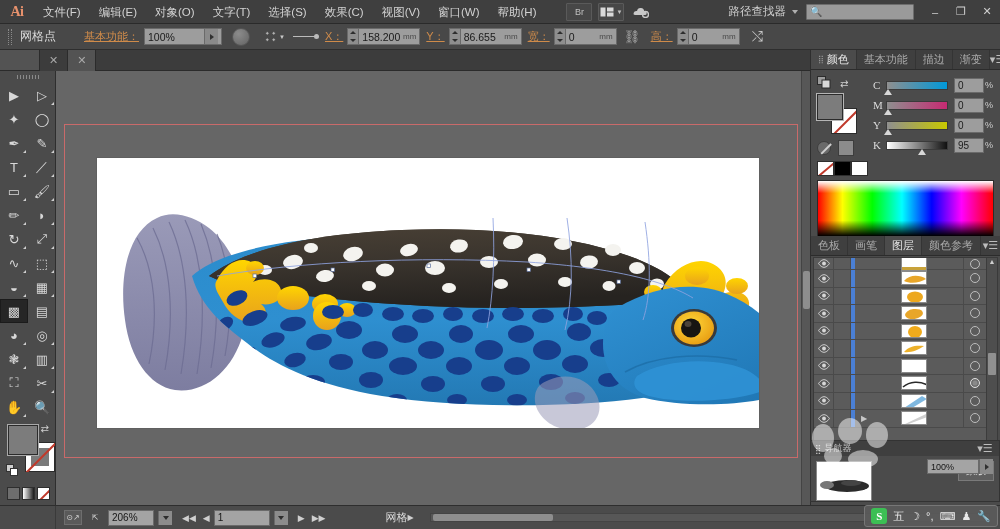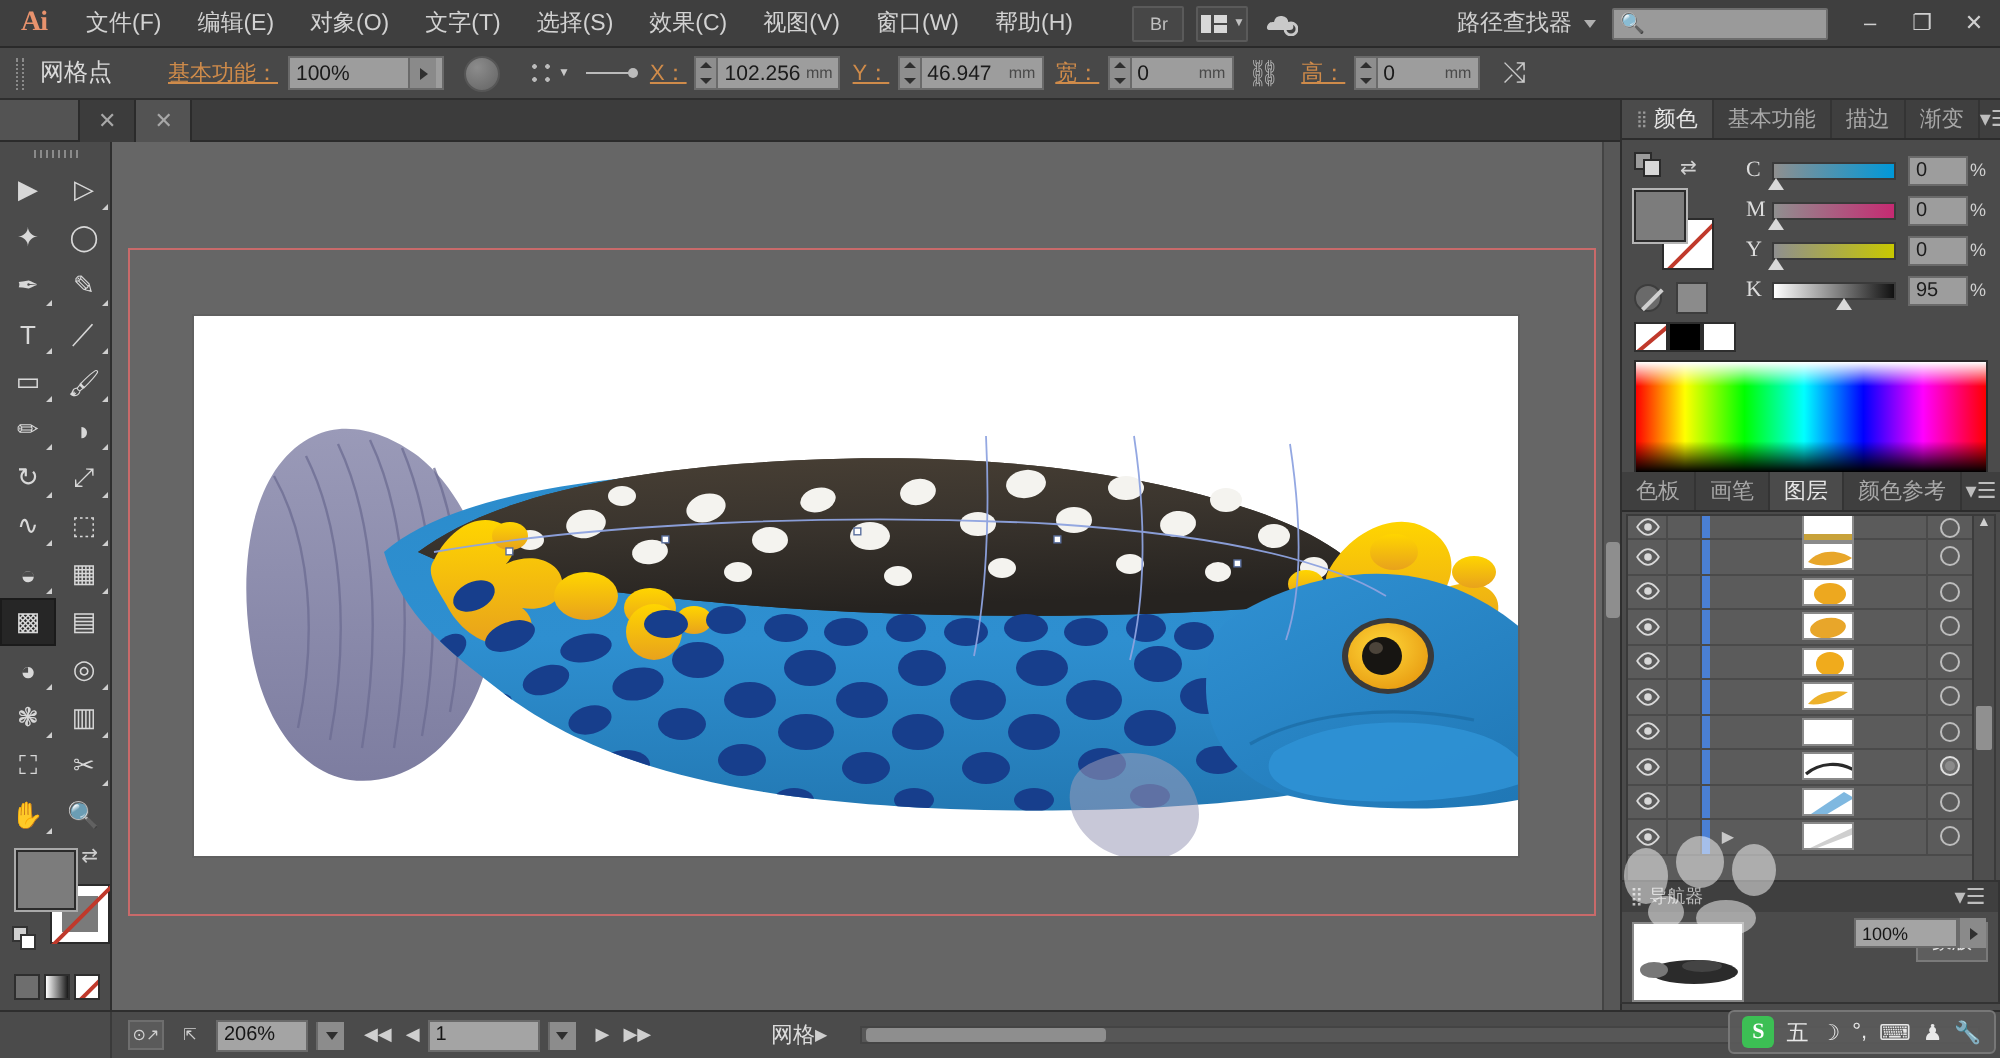--- a/index.html
+++ b/index.html
@@ -433,31 +433,31 @@
     </div>
 
     <div class="cb-arrowline"></div>
 
     <div class="cb-xlabel">X：</div>
     <div class="cb-spin">
         <i class="up"></i>
         <i class="dn"></i>
       </div>
     <div class="cb-field cb-num">
-      <span>102.256</span>
+      <span>158.200</span>
       <span class="cb-unit">mm</span>
     </div>
 
     <div class="cb-xlabel">Y：</div>
     <div class="cb-spin">
         <i class="up"></i>
         <i class="dn"></i>
       </div>
     <div class="cb-field cb-num">
-      <span>46.947</span>
+      <span>86.655</span>
       <span class="cb-unit">mm</span>
     </div>
 
     <div class="cb-xlabel">宽：</div>
     <div class="cb-spin">
         <i class="up"></i>
         <i class="dn"></i>
       </div>
     <div class="cb-field cb-num small">
       <span>0</span>

